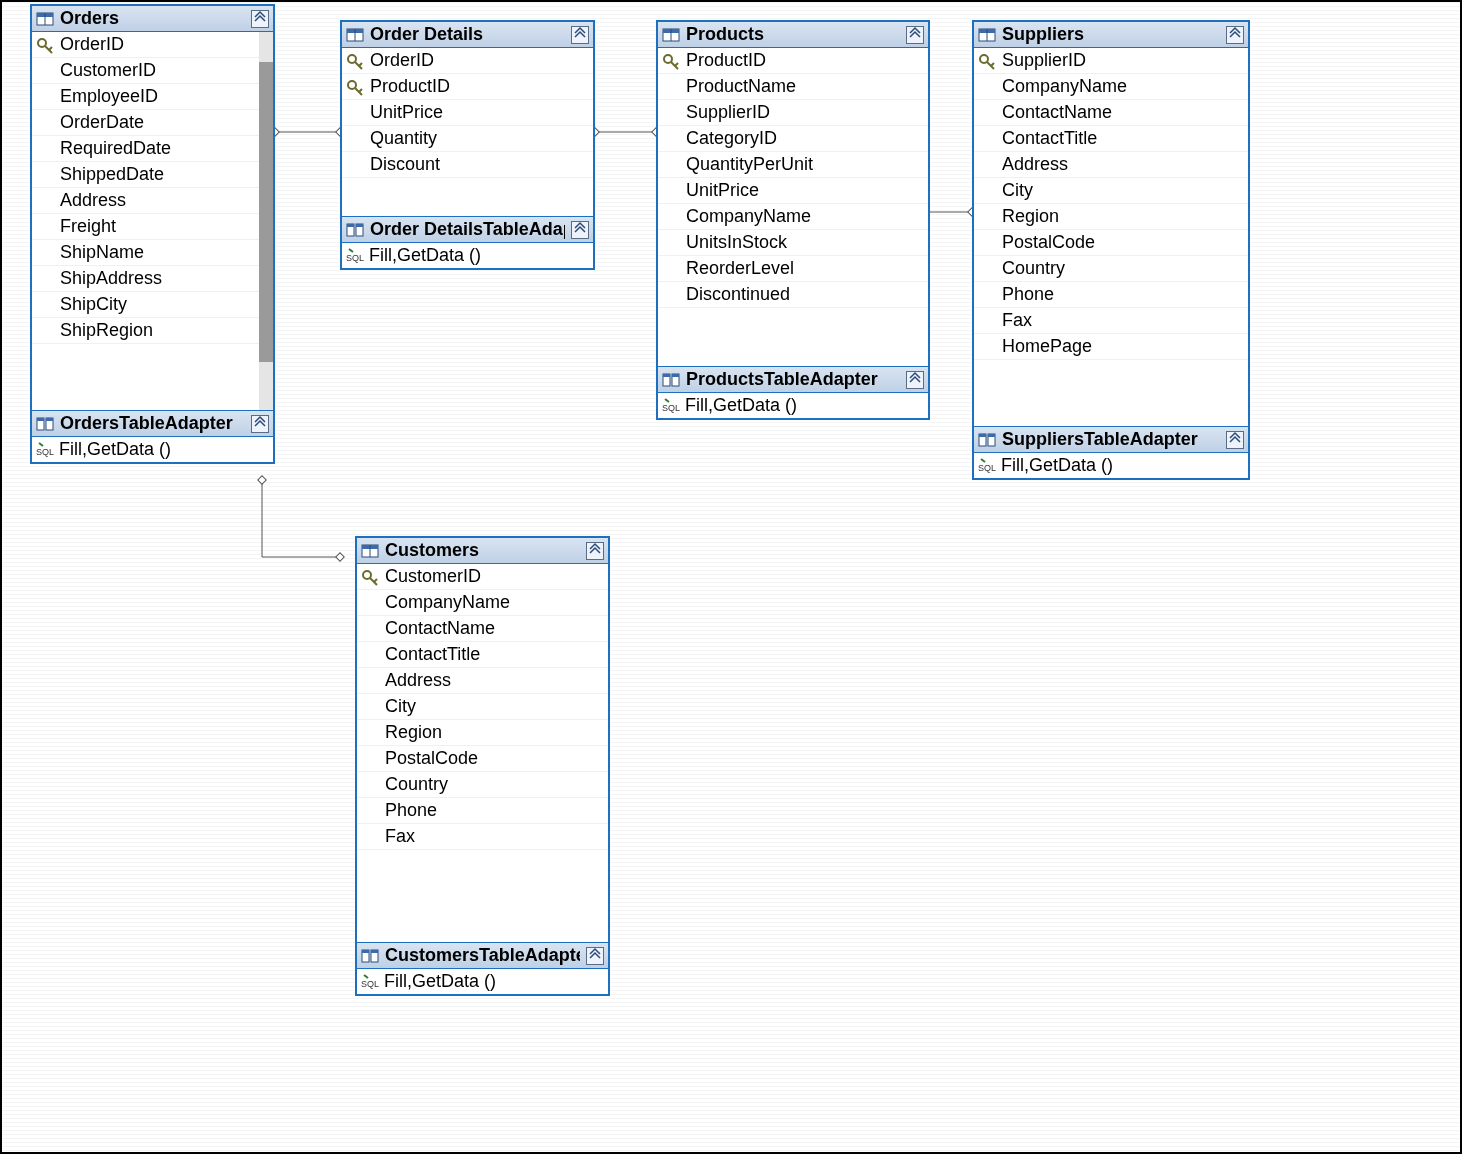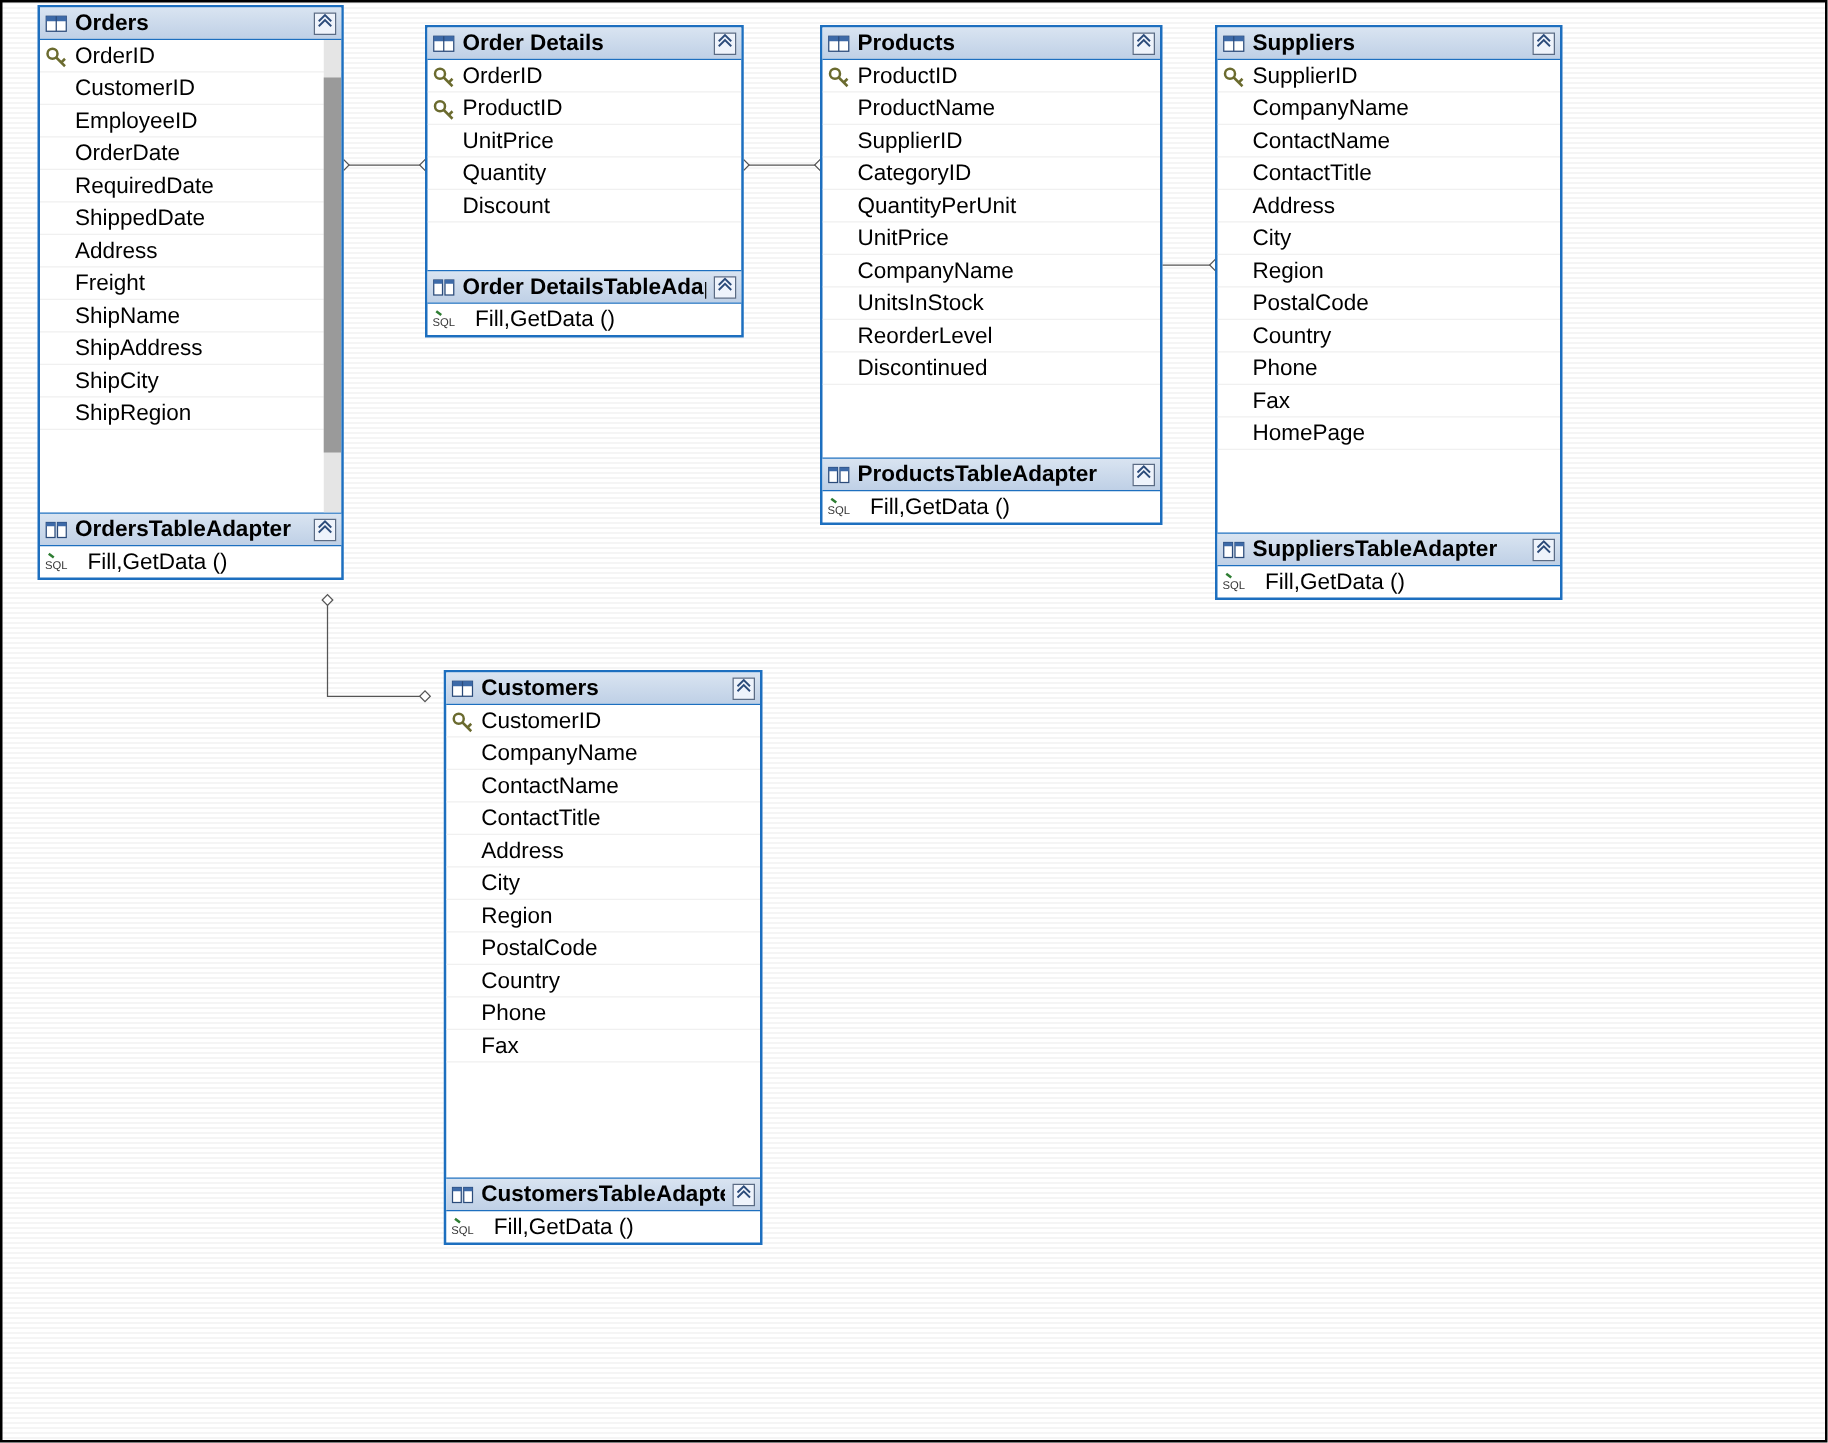--- a/index.html
+++ b/index.html
@@ -10,21 +10,21 @@
   .hdr,.adapter-hdr{display:flex;align-items:center;gap:6px;padding:2px 4px;border-bottom:1px solid #1d6fbf;font-weight:700;
     background:linear-gradient(#d9e4f1,#bfd0e6);}
   .hdr .title,.adapter-hdr .title{flex:1;white-space:nowrap;overflow:hidden;text-overflow:clip;}
   .collapse{border:1px solid #5a6b84;width:16px;height:16px;display:flex;align-items:center;justify-content:center;background:#eef3fb;}
   .cols{flex:1;overflow:hidden;position:relative;}
   .cols .scroll{position:absolute;right:0;top:0;width:14px;height:100%;background:#e5e5e5;}
   .cols .thumb{position:absolute;right:0;width:14px;background:#9a9a9a;}
   .row{display:flex;align-items:flex-end;gap:6px;padding:2px 6px 2px 4px;border-bottom:1px solid #f0f0f0;white-space:nowrap;}
   .keycell{width:18px;display:flex;justify-content:center;}
   .adapter-hdr{border-top:1px solid #1d6fbf;}
-  .adapter-body{padding:2px 4px;display:flex;align-items:center;gap:16px;}
+  .adapter-body{padding:2px 4px;display:flex;align-items:center;gap:5px;}
   svg.icn{width:18px;height:18px;flex:0 0 18px;}
 </style>
 </head>
 <body>
 
 <div class="canvas">
   <svg class="wires">
       <path d="M273 130 L338 130" fill="none" stroke="#555" stroke-width="1"></path>
       <use href="#i-diamond" x="273" y="130"></use>
       <use href="#i-diamond" x="338" y="130"></use>

